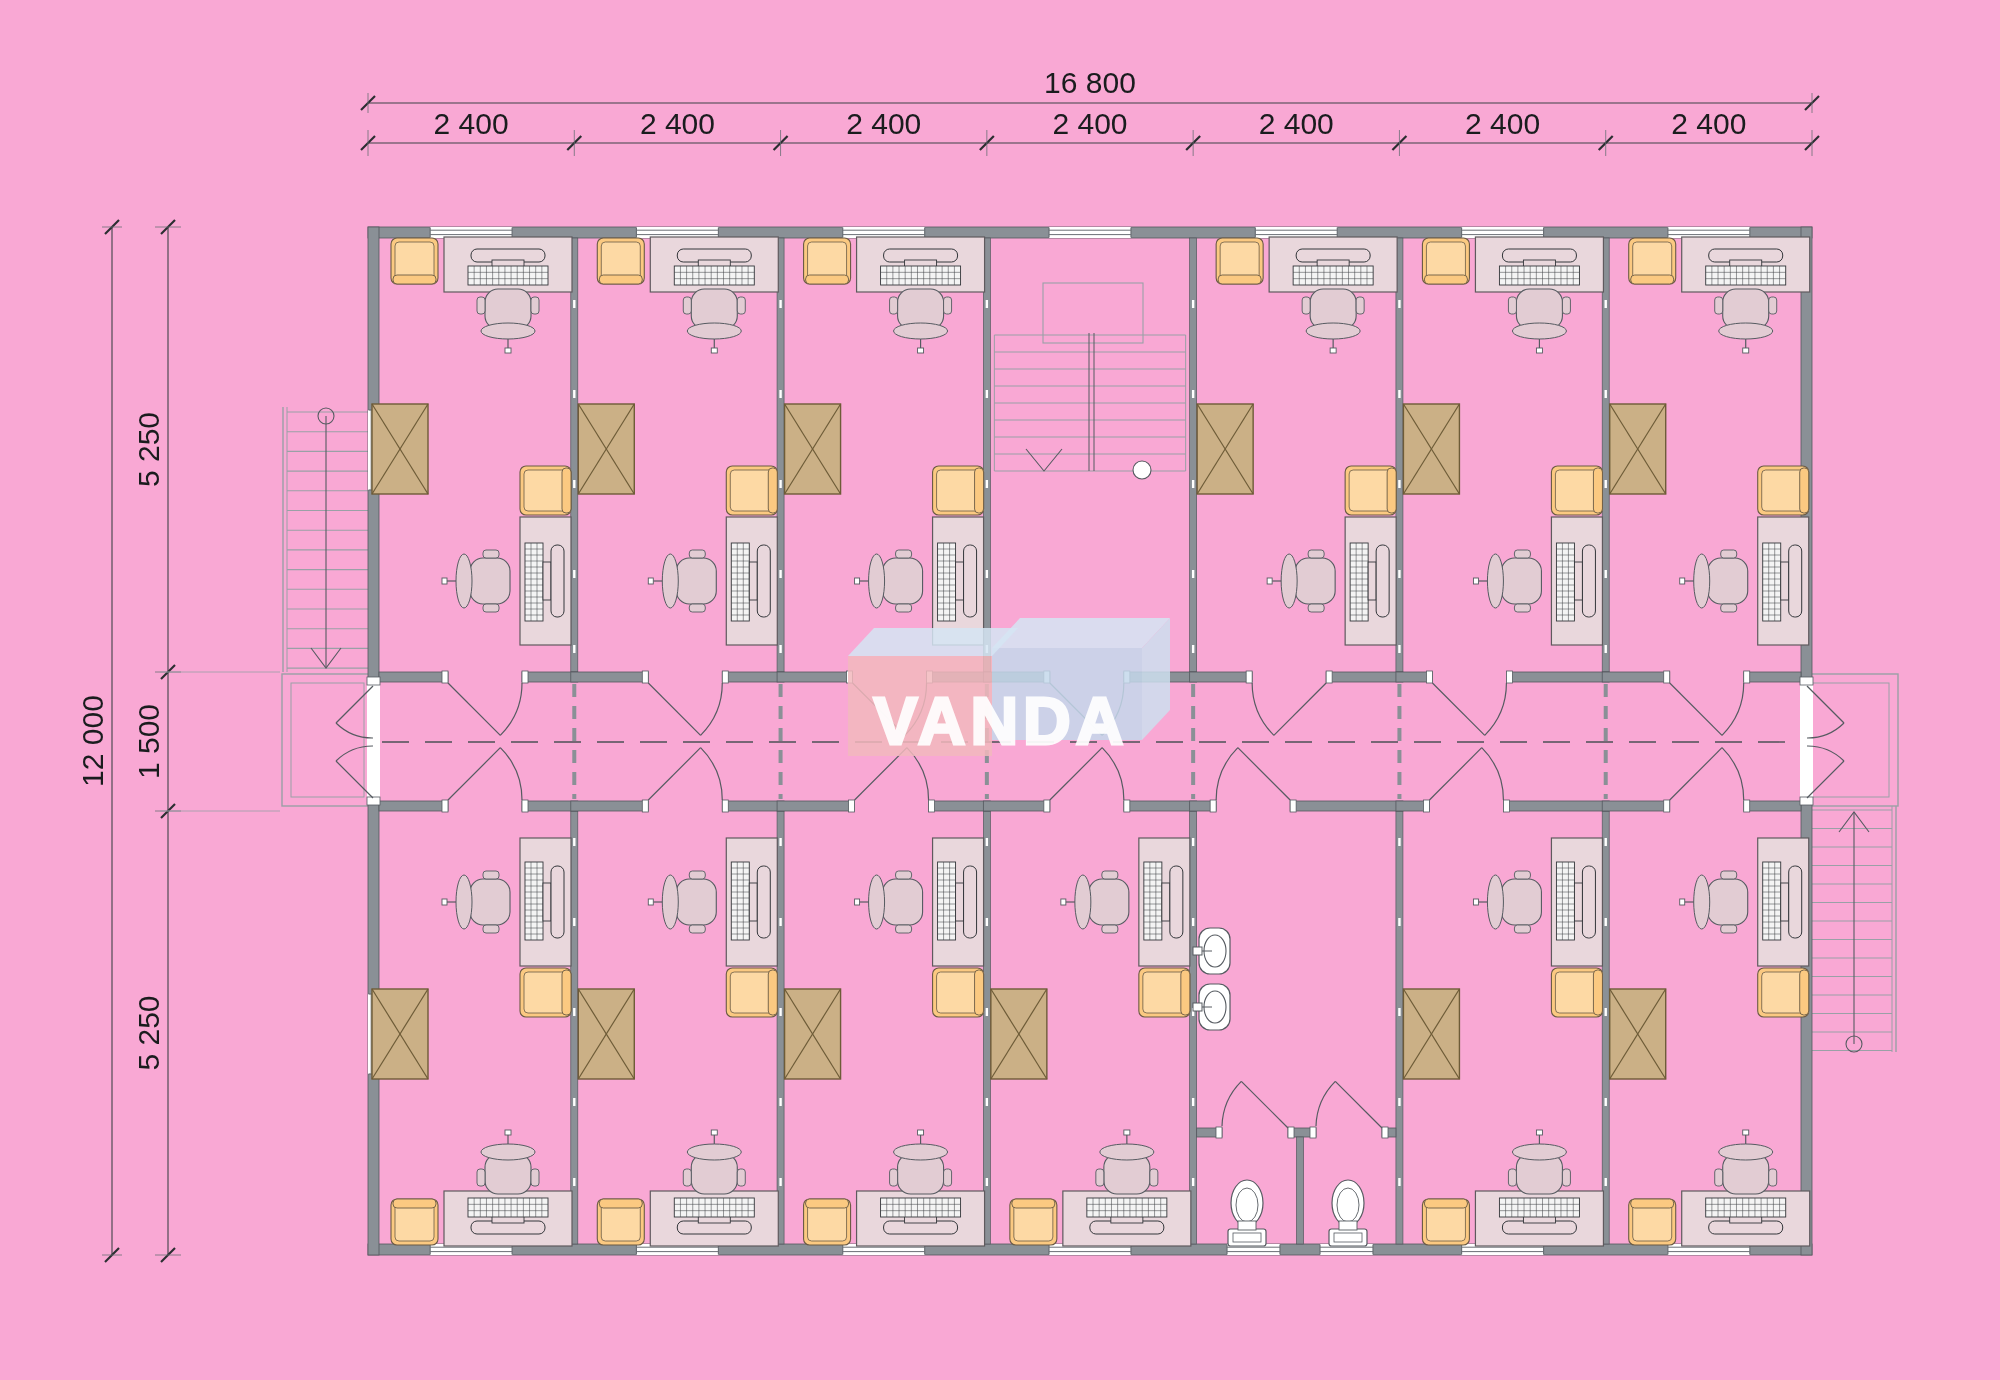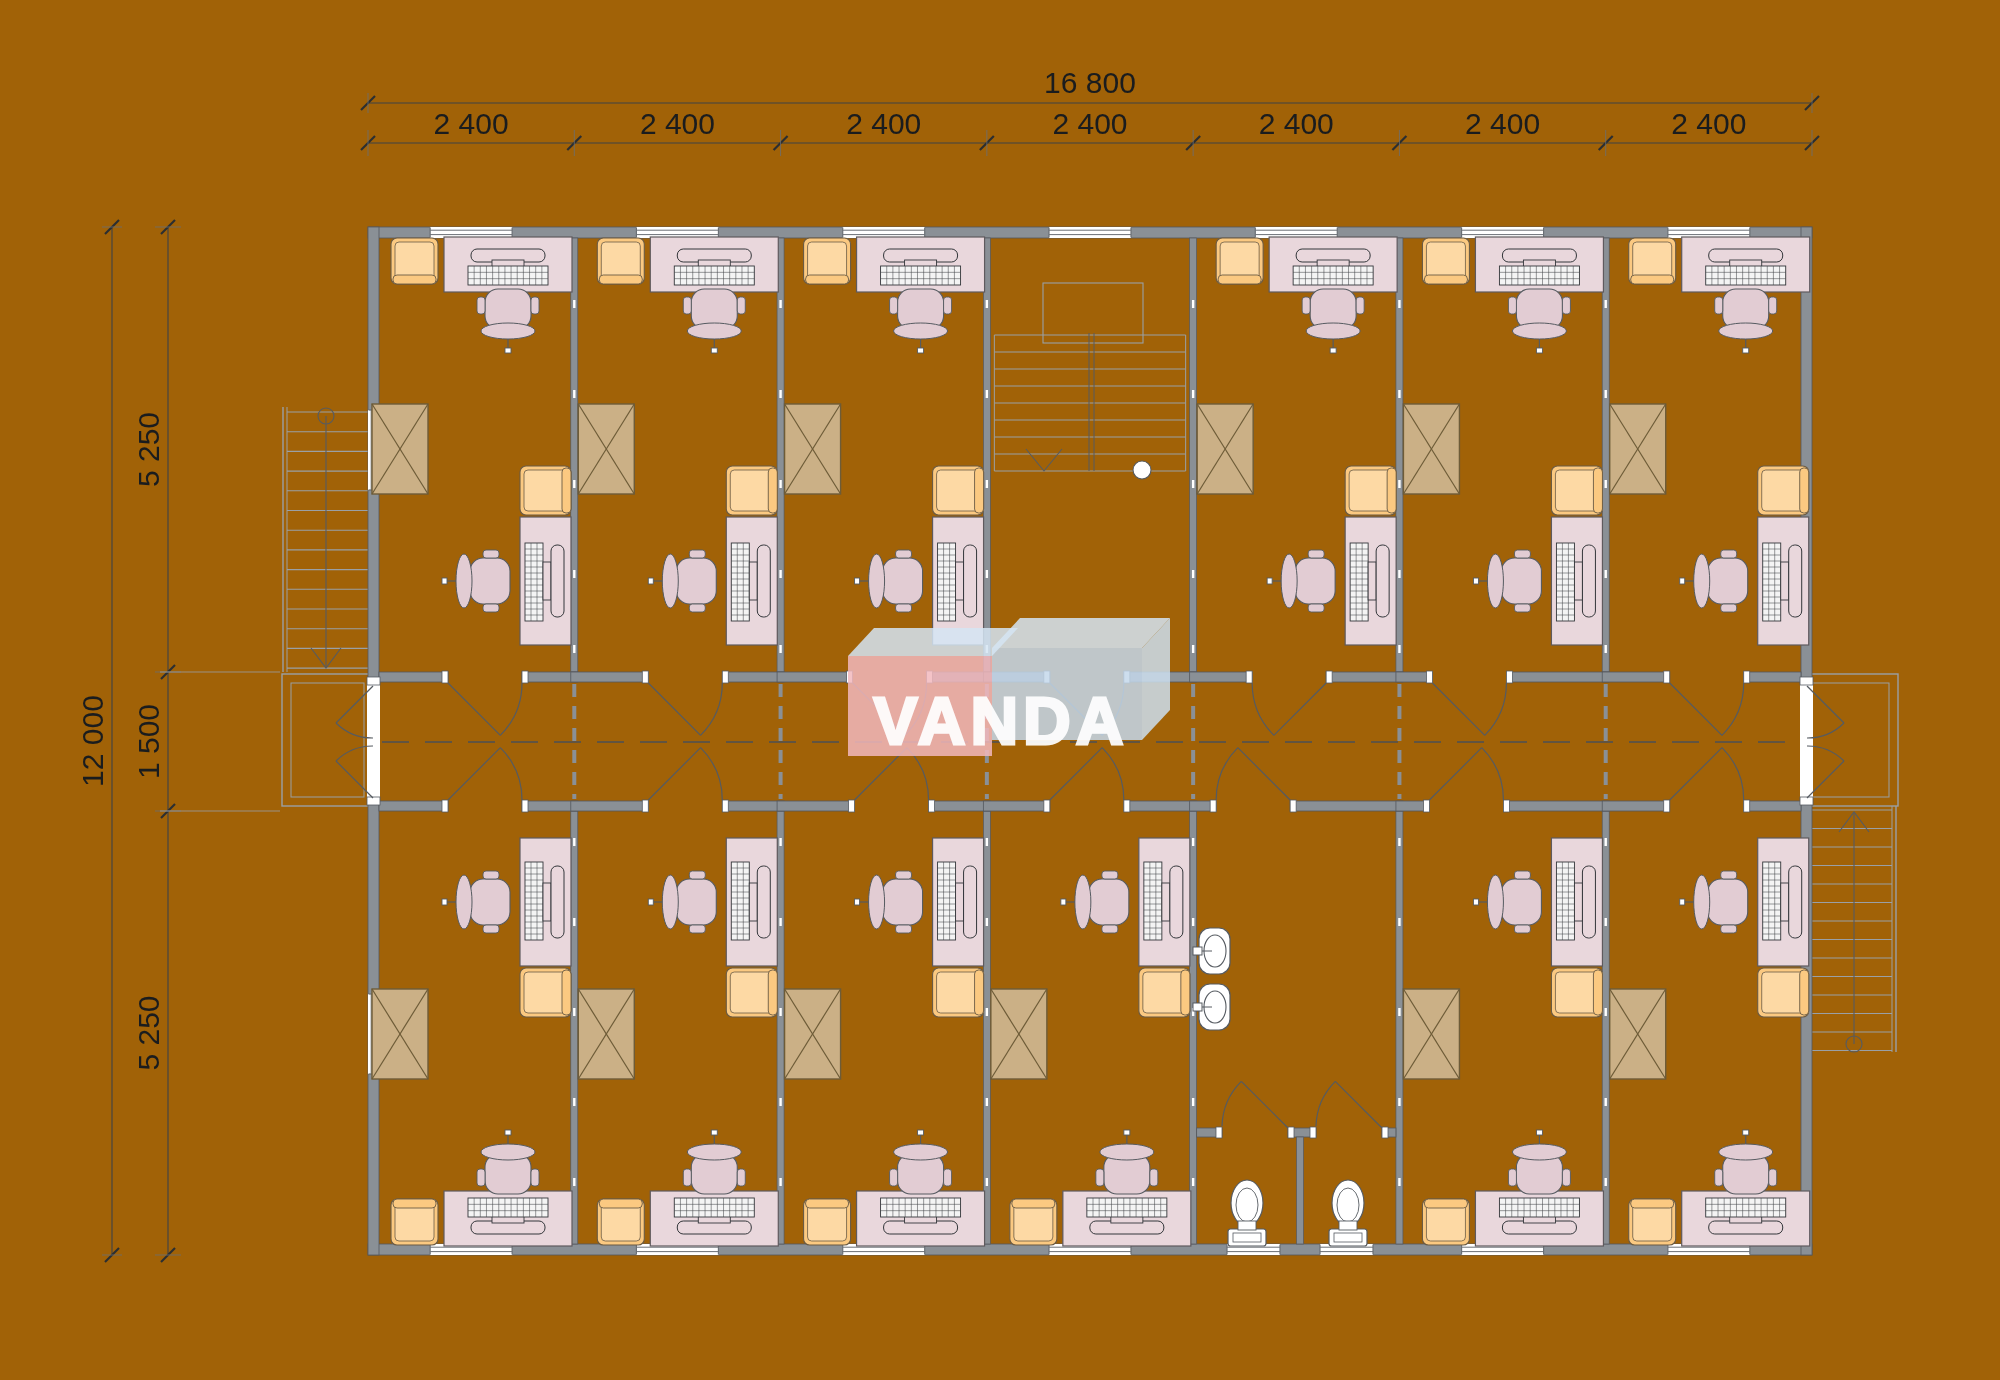--- a/index.html
+++ b/index.html
@@ -1,16 +1,16 @@
 <!DOCTYPE html>
 <html><head>
 <meta charset="utf-8">
 <style>
   html,body{margin:0;padding:0;background:#ffffff;}
-  #stage{width:2000px;height:1380px;background:#a16207;position:relative;overflow:hidden;}
+  #stage{width:2000px;height:1380px;background:#f9a8d4;position:relative;overflow:hidden;}
   svg{display:block;}
   text{font-family:"Liberation Sans", sans-serif;}
 </style>
 </head>
 <body>
 
 <div id="stage">
     <svg width="2000" height="1380" viewBox="0 0 2000 1380">
       <g>
         <g>

